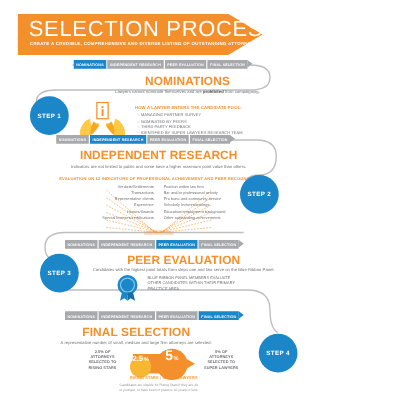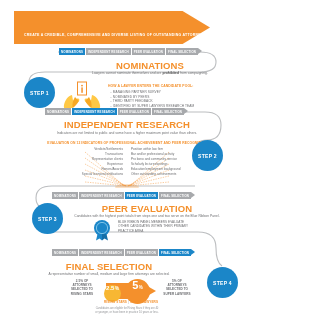--- a/index.html
+++ b/index.html
@@ -161,20 +161,21 @@
     <path d="M 58,52 L 200,52 Q 216,52 216,62 Q 216,72 200,72 L 45,72
              Q 29,72 29,82 Q 29,92 45,92" fill="none" stroke="#BCBEC0" stroke-width="1.1"></path>
     <path d="M 45,112 L 205,112 Q 221,112 221,125 Q 221,140 207,140
              Q 195,140 195,152 Q 195,163 207,163" fill="none" stroke="#BCBEC0" stroke-width="1.1"></path>
     <path d="M 195,186 L 52,186 Q 36,186 36,198 Q 36,210 52,210" fill="none" stroke="#BCBEC0" stroke-width="1.1"></path>
     <path d="M 52,232 L 198,232 Q 216,232 216,248 Q 216,262 222,266" fill="none" stroke="#BCBEC0" stroke-width="1.1"></path>
   </svg>
 
   <div class="header-band">
     <div class="bg"></div>
+    <div class="header-title">SELECTION PROCESS</div>
     <div class="header-sub">CREATE A CREDIBLE, COMPREHENSIVE AND DIVERSE LISTING OF OUTSTANDING ATTORNEYS</div>
   </div>
 
   <div class="crumbs" style="left:59px; top:48px;">
     <div class="seg active">NOMINATIONS</div>
     <div class="seg">INDEPENDENT RESEARCH</div>
     <div class="seg">PEER EVALUATION</div>
     <div class="seg last">FINAL SELECTION</div>
     <div class="tip"></div>
   </div>

